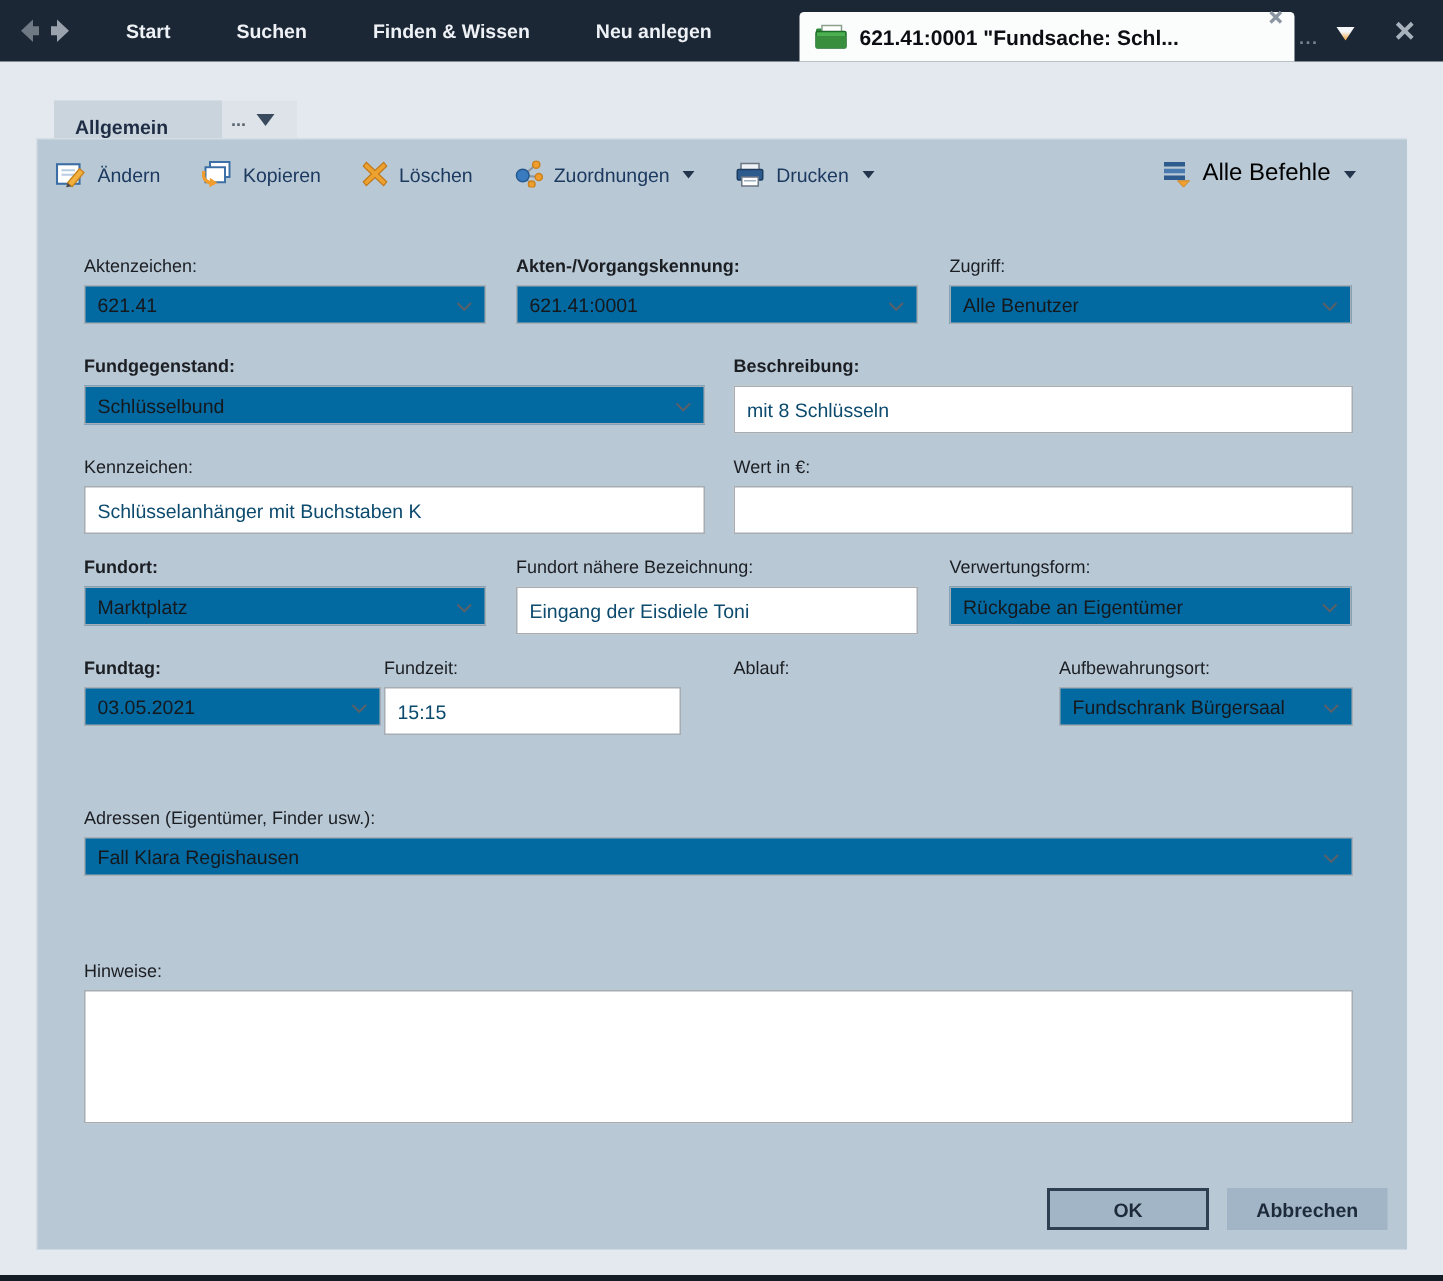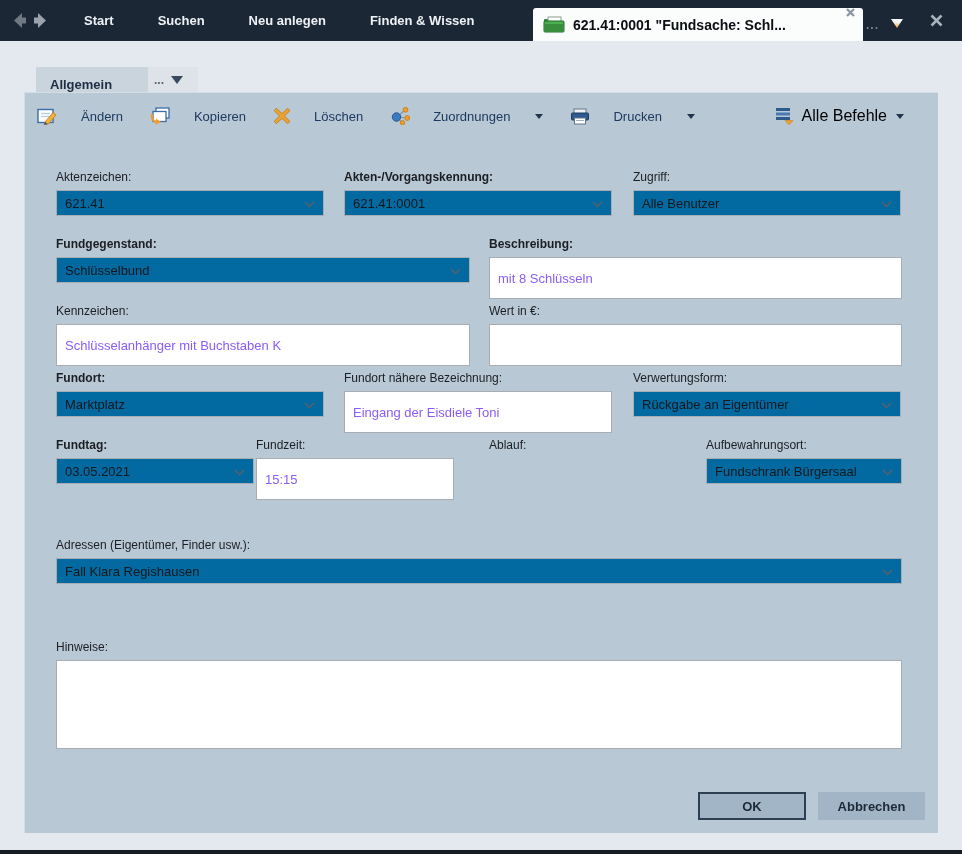--- a/index.html
+++ b/index.html
@@ -31,36 +31,36 @@
   .subtab-more .dots{color:#5a6470;font-size:12px;font-weight:700;line-height:8px;}
   .tri-down{width:0;height:0;border-left:6px solid transparent;border-right:6px solid transparent;
             border-top:8px solid #3a4a5e;}
 
   
   .panel{position:absolute;left:24px;top:92px;width:914px;height:741px;background:#b9c8d5;
          border-top:1px solid #d4dde4;border-left:1px solid #d4dde4;box-sizing:border-box;}
 
   
   .toolbar{position:absolute;left:12px;top:14px;display:flex;align-items:center;gap:27px;}
-  .tbtn{display:flex;align-items:center;gap:23px;cursor:default;}
+  .tbtn{display:flex;align-items:center;gap:7px;cursor:default;}
   .tbtn .tlabel{font-size:13px;color:#1c3a60;}
   .ddarrow{width:0;height:0;border-left:4px solid transparent;border-right:4px solid transparent;
            border-top:5px solid #23354c;margin-left:2px;}
   .allcmd{position:absolute;right:34px;top:14px;display:flex;align-items:center;gap:7px;}
 
   
   .field{position:absolute;}
   .flabel{font-size:12px;color:#1b1e23;margin-bottom:5px;height:15px;white-space:nowrap;}
   .field.bold .flabel{font-weight:700;}
   .combo{position:relative;height:26px;background:#0369a1;border:1px solid #a7adb3;
          display:flex;align-items:center;padding:0 26px 0 8px;box-sizing:border-box;}
   .combo .cval{font-size:13px;color:#15181c;white-space:nowrap;overflow:hidden;}
   .chev{position:absolute;right:8px;top:10px;line-height:0;}
-  .tinput{height:42px;background:#fff;border:1px solid #a7adb3;width:100%;box-sizing:border-box;
-          font:13px "Liberation Sans",sans-serif;padding:0 8px;color:#8b5cf6;outline:none;}
+  .tinput{height:32px;background:#fff;border:1px solid #a7adb3;width:100%;box-sizing:border-box;
+          font:13px "Liberation Sans",sans-serif;padding:0 8px;color:#0c4a6e;outline:none;}
   .tarea{display:block;background:#fff;border:1px solid #a7adb3;width:100%;height:89px;
          box-sizing:border-box;resize:none;font:13px "Liberation Sans",sans-serif;
          padding:4px 8px;color:#15181c;outline:none;}
 
   
   .btn{position:absolute;height:28px;display:flex;align-items:center;justify-content:center;
        font-size:13px;color:#1d2a3a;background:#a2b5c6;cursor:default;box-sizing:border-box;font-weight:bold;}
   .btn-ok{left:674px;top:700px;width:108px;border:2px solid #2f3f52;}
   .btn-cancel{left:794px;top:700px;width:107px;text-align:center;}
 
@@ -78,22 +78,22 @@
         </g>
       <g>
           <polygon points="26,1 34,8.5 26,16" fill="#9aa3ad"></polygon>
           <rect x="22" y="5.5" width="4" height="6" fill="#9aa3ad"></rect>
         </g>
     </svg>
   </span>
   <div class="nav">
     <div class="navitem">Start</div>
     <div class="navitem">Suchen</div>
+    <div class="navitem">Finden &amp; Wissen</div>
     <div class="navitem">Neu anlegen</div>
-    <div class="navitem">Finden &amp; Wissen</div>
   </div>
   <div class="doctab">
     <span style="line-height:0;">
       <svg width="22" height="17" viewBox="0 0 22 17">
         <rect x="1" y="3" width="8" height="4" rx="1" fill="#2e8b3a"></rect>
         <rect x="5" y="1" width="13" height="7" fill="#ffffff" stroke="#8aa08c"></rect>
         <rect x="1" y="5" width="20" height="11" rx="1" fill="#4caf50" stroke="#1f6b28"></rect>
         <path d="M1 8 L21 8 L21 16 L1 16 Z" fill="#388e3c"></path>
       </svg>
     </span>

